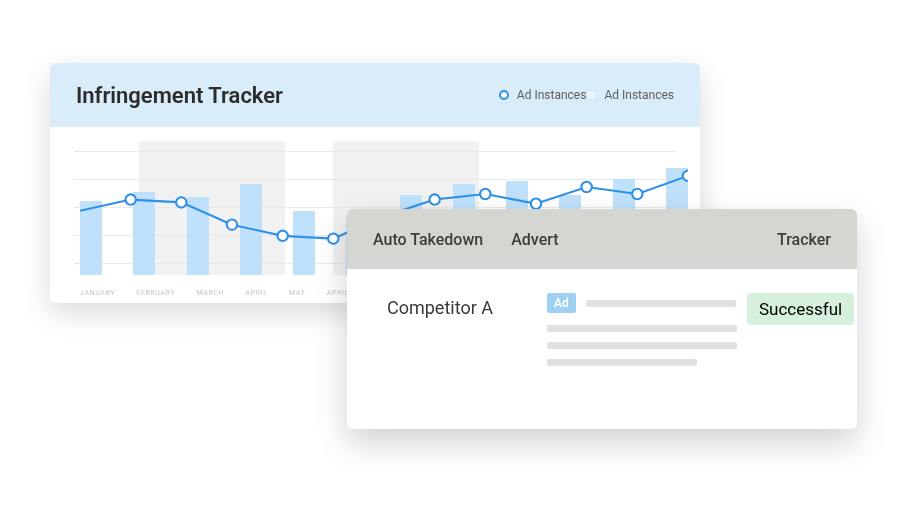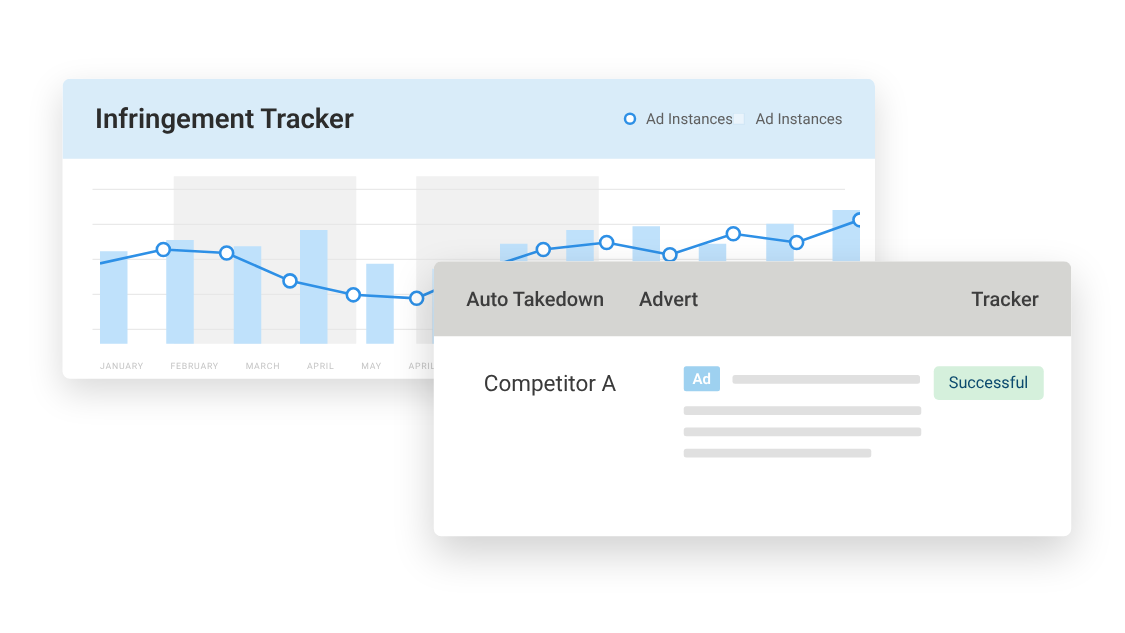--- a/index.html
+++ b/index.html
@@ -41,21 +41,21 @@
     padding:0 26px;justify-content:space-between;font-size:16px;color:#3d3d3d;font-weight:500;
   }
   .th-left{display:flex;gap:28px;}
   .takedown-row{display:flex;align-items:flex-start;padding:24px 40px;}
   .competitor{font-size:18px;color:#3a3a3a;flex:0 0 160px;padding-top:4px;}
   .advert-preview{flex:0 0 200px;}
   .ad-row{display:flex;align-items:center;gap:10px;}
   .ad-badge{background:#9ed1f0;color:#fff;font-size:12px;font-weight:600;padding:3px 7px;border-radius:2px;}
   .skeleton{height:7px;background:#e0e0e0;border-radius:2px;}
   .status-chip{
-    margin-left:auto;background:#d5f0dc;color:#0c4a6e;font-size:13px;
+    margin-left:auto;background:#d5f0dc;color:#000000;font-size:17px;
     padding:6px 12px;border-radius:4px;align-self:flex-start;
   }
 </style>
 </head>
 <body>
 
 <div class="tracker-card">
   <div class="tracker-header">
     <div class="tracker-title">Infringement Tracker</div>
     <div class="legend">

